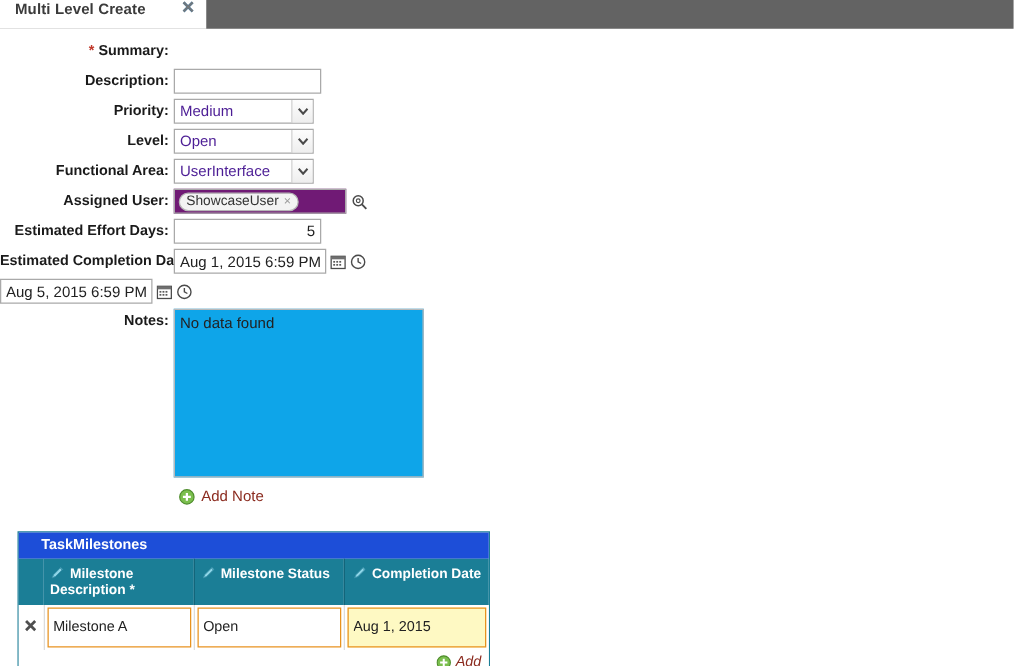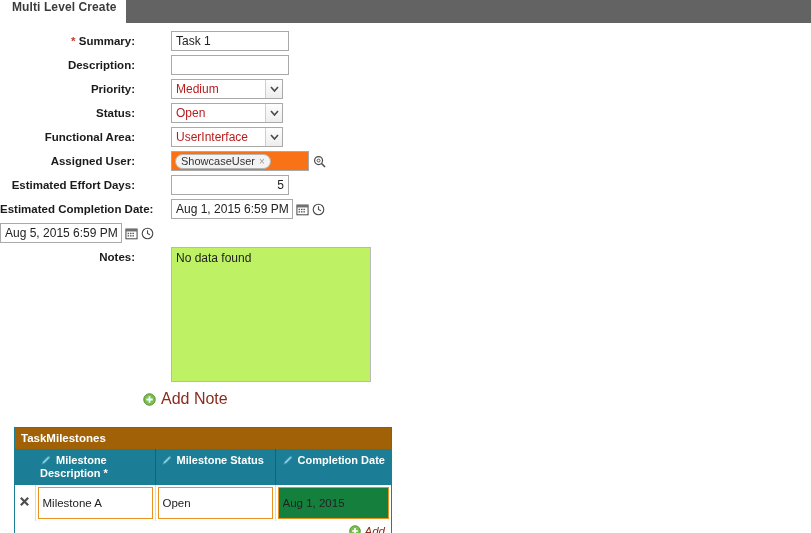--- a/index.html
+++ b/index.html
@@ -20,21 +20,20 @@
     display: flex;
     align-items: stretch;
   }
   .tab {
     background: #ffffff;
     display: flex;
     align-items: flex-start;
     padding: 0 9px 0 12px;
     gap: 28px;
     height: 23px;
-    flex-direction: column;
   }
   .tab-title {
     font-size: 12px;
     font-weight: 600;
     color: #3b3b3b;
     white-space: nowrap;
     letter-spacing: .1px;
   }
   .tab-close {
     width: 11px; height: 11px;
@@ -44,21 +43,20 @@
   .tabbar-rest { flex: 1; }
 
   
   .form {
     padding-top: 8px;
   }
   .row {
     display: flex;
     align-items: flex-start;
     margin-bottom: 4px;
-    gap: 32px;
   }
   .lbl {
     width: 139px;
     text-align: right;
     padding-right: 4px;
     font-weight: bold;
     font-size: 11.5px;
     color: #1a1a1a;
     line-height: 20px;
     white-space: nowrap;
@@ -91,34 +89,34 @@
     display: flex;
     align-items: center;
     position: relative;
     font-size: 12px;
   }
   .sel .val {
     padding-left: 4px;
     flex: 1;
     white-space: nowrap;
     overflow: hidden;
-    color: #b91c1c;
+    color: #4c1d95;
   }
   .sel .arrow {
     width: 17px; height: 18px;
     border-left: 1px solid #cfcfcf;
     background: linear-gradient(#fdfdfd,#eeeeee);
     display: flex; align-items: center; justify-content: center;
   }
 
   
   .tokfield {
     width: 138px; height: 20px;
     border: 1px solid #a9a9a9;
-    background: #f97316;
+    background: #701a75;
     display: flex; align-items: center;
     padding-left: 3px;
   }
   .token {
     display: inline-flex; align-items: center;
     gap: 4px;
     border: 1px solid #b6b6b6;
     border-radius: 9px;
     background: #f3f3f3;
     height: 15px;
@@ -132,54 +130,54 @@
     width: 13px; height: 13px;
     cursor: pointer;
   }
 
   .dicon { margin-left: 3px; width: 13px; height: 13px; cursor: pointer; }
 
   
   .notes {
     width: 200px; height: 135px;
     border: 1px solid #b9b9b9;
-    background: #bef264;
+    background: #0ea5e9;
     padding: 3px 4px;
     font-size: 12px;
     color: #222;
     resize: none;
     font-family: "Liberation Sans", sans-serif;
     outline: none;
   }
   .addnote {
     margin-left: 143px;
     margin-top: 4px;
     display: inline-flex;
     align-items: center;
     gap: 5px;
     cursor: pointer;
   }
   .addnote .lk {
     color: #8b2b1f;
-    font-size: 16px;
+    font-size: 12px;
   }
 
   
   .grid {
     margin: 18px 0 0 14px;
     width: 378px;
     border: 1px solid #1b7e96;
     background: #fff;
   }
   .grid-title {
-    background: #a16207;
+    background: #1d4ed8;
     color: #ffffff;
     font-weight: bold;
     font-size: 11.5px;
-    padding: 4px 6px 5px 6px;
+    padding: 4px 6px 5px 18px;
   }
   table.gt { width: 100%; border-collapse: collapse; }
   table.gt th {
     background: #1b7e96;
     color: #ffffff;
     font-size: 11px;
     font-weight: bold;
     text-align: left;
     padding: 5px 5px;
     vertical-align: top;
@@ -205,21 +203,21 @@
     width: 100%;
     height: 32px;
     border: 1px solid #e8921f;
     background: #ffffff;
     font-size: 11.5px;
     color: #222;
     padding: 0 4px;
     font-family: "Liberation Sans", sans-serif;
     outline: none;
   }
-  .cell-in.ro { background: #15803d; }
+  .cell-in.ro { background: #fef9c3; }
   tr.foot td {
     background: #ffffff;
     border-right: none;
     text-align: right;
     padding: 4px 6px 5px 0;
     font-style: italic;
   }
   .addlink {
     display: inline-flex; align-items: center; gap: 4px;
     cursor: pointer;
@@ -237,23 +235,20 @@
       <path d="M2 2 L10 10 M10 2 L2 10" stroke="#99755a" stroke-width="1" fill="none" opacity=".5"></path>
     </svg>
   </div>
   <div class="tabbar-rest"></div>
 </div>
 
 <div class="form">
 
   <div class="row">
     <div class="lbl"><span class="req">*</span> <span>Summary:</span></div>
-    <div class="ctl">
-      <input class="txt w-sum" value="Task 1" style="">
-    </div>
   </div>
 
   <div class="row">
     <div class="lbl">Description:</div>
     <div class="ctl">
       <input class="txt w-sum" value="" style="">
     </div>
   </div>
 
   <div class="row">
@@ -264,21 +259,21 @@
         <span class="arrow">
           <svg width="9" height="6" viewBox="0 0 9 6">
               <path d="M1 1 L4.5 5 L8 1" stroke="#4a4a4a" stroke-width="1.6" fill="none"></path>
             </svg>
         </span>
       </div>
     </div>
   </div>
 
   <div class="row">
-    <div class="lbl">Status:</div>
+    <div class="lbl">Level:</div>
     <div class="ctl">
       <div class="sel">
         <span class="val">Open</span>
         <span class="arrow">
           <svg width="9" height="6" viewBox="0 0 9 6">
               <path d="M1 1 L4.5 5 L8 1" stroke="#4a4a4a" stroke-width="1.6" fill="none"></path>
             </svg>
         </span>
       </div>
     </div>

